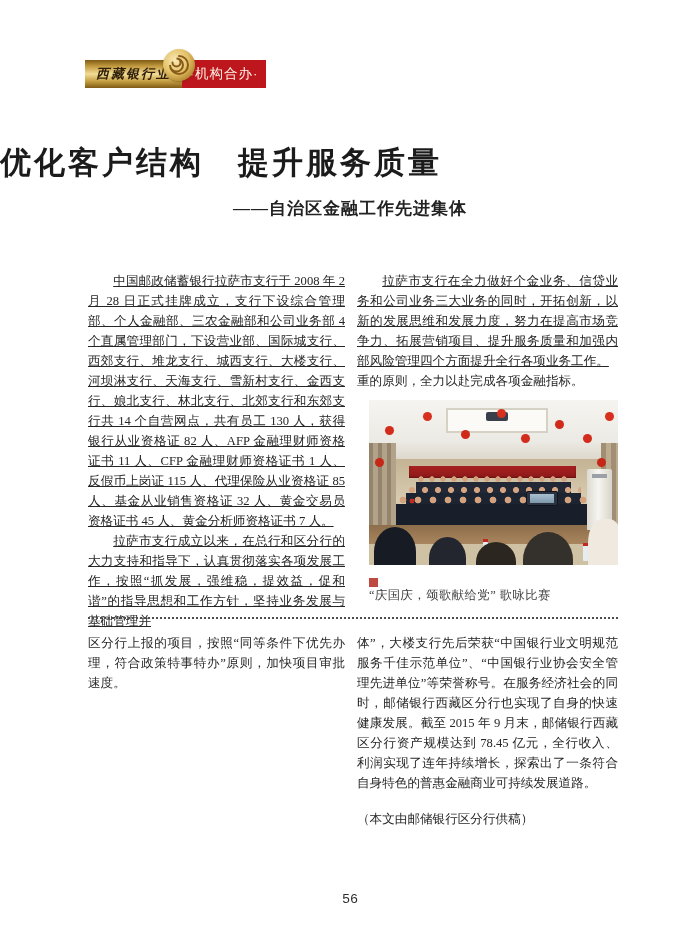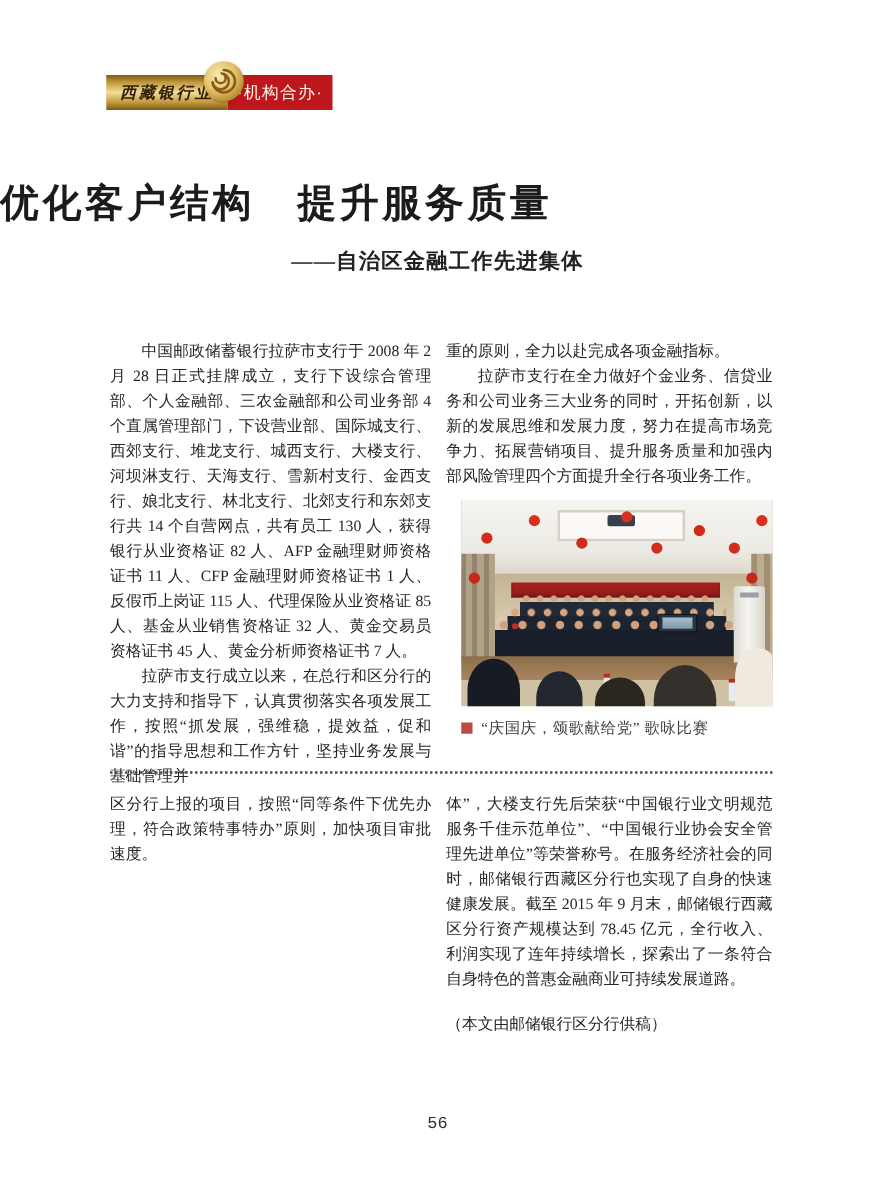--- a/index.html
+++ b/index.html
@@ -52,21 +52,21 @@
   .cols-top { position: absolute; left: 88px; top: 271px; width: 530px; }
   .cols-bottom { position: absolute; left: 88px; top: 633px; width: 530px; }
   .col-left  { position: absolute; left: 0;  top: 0; width: 257px; }
   .col-right { position: absolute; right: 0; top: 0; width: 261px; }
   .cols-wrap { position: relative; }
 
   p.body-text {
     font-size: 12.6px; line-height: 20px; text-align: justify;
     color: #262626; word-break: break-all;
   }
-  p.indent { text-indent: 2em; }
+  p.indent { text-indent: 2em; text-decoration: underline; }
 
   
   .divider {
     position: absolute; left: 88px; top: 617px; width: 530px; height: 0;
     border-top: 2px dotted #4d4d4d;
   }
 
   
   .photo {
     position: relative; margin: 9px 0 0 12px;
@@ -125,21 +125,21 @@
   .ph-camera::after { content: ""; position: absolute; inset: 2px 3px;
     background: linear-gradient(180deg, #a9c0d2 0%, #7e98ab 100%); }
   .ph-bottles { position: absolute; bottom: 4%; left: 18px; width: 5px; height: 15px;
     background: #e9eff3; border-radius: 1px;
     box-shadow: 48px 2px 0 #e9eff3, 96px -1px 0 #e6ecf0, 148px 1px 0 #e9eff3, 196px 3px 0 #e6ecf0; }
   .ph-caps { position: absolute; bottom: calc(4% + 15px); left: 18px; width: 5px; height: 3px;
     background: #c32722;
     box-shadow: 48px 2px 0 #c32722, 96px -1px 0 #c32722, 148px 1px 0 #c32722, 196px 3px 0 #c32722; }
 
   
-  .caption { display: flex; align-items: flex-start; margin: 9px 0 0 12px; }
+  .caption { display: flex; align-items: flex-start; margin: 9px 0 0 12px; flex-direction: column; }
   .caption-bullet { flex: 0 0 auto; width: 9px; height: 9px; background: #bf4a42; margin: 4px 7px 0 0; }
   .caption-text { font-size: 12.3px; color: #3e3e3e; letter-spacing: .5px; }
 
   
   .credit { text-align: right; padding-right: 14px; margin-top: 16px;
     font-size: 12.6px; color: #262626; }
   .page-num { position: absolute; bottom: 43px; left: 0; width: 100%;
     text-align: center; font-size: 13.5px; color: #2e2e2e;
     font-family: Liberation Mono, monospace; }
 </style>
@@ -164,22 +164,22 @@
 
   <div class="title">优化客户结构　提升服务质量</div>
   <div class="subtitle">——自治区金融工作先进集体</div>
 
   <div class="cols-top cols-wrap">
     <div class="col-left">
       <p class="body-text indent">中国邮政储蓄银行拉萨市支行于 2008 年 2 月 28 日正式挂牌成立，支行下设综合管理部、个人金融部、三农金融部和公司业务部 4 个直属管理部门，下设营业部、国际城支行、西郊支行、堆龙支行、城西支行、大楼支行、河坝淋支行、天海支行、雪新村支行、金西支行、娘北支行、林北支行、北郊支行和东郊支行共 14 个自营网点，共有员工 130 人，获得银行从业资格证 82 人、AFP 金融理财师资格证书 11 人、CFP 金融理财师资格证书 1 人、反假币上岗证 115 人、代理保险从业资格证 85 人、基金从业销售资格证 32 人、黄金交易员资格证书 45 人、黄金分析师资格证书 7 人。</p>
       <p class="body-text indent">拉萨市支行成立以来，在总行和区分行的大力支持和指导下，认真贯彻落实各项发展工作，按照“抓发展，强维稳，提效益，促和谐”的指导思想和工作方针，坚持业务发展与基础管理并</p>
     </div>
     <div class="col-right">
+      <p class="body-text indent">拉萨市支行在全力做好个金业务、信贷业务和公司业务三大业务的同时，开拓创新，以新的发展思维和发展力度，努力在提高市场竞争力、拓展营销项目、提升服务质量和加强内部风险管理四个方面提升全行各项业务工作。</p>
       <p class="body-text">重的原则，全力以赴完成各项金融指标。</p>
-      <p class="body-text indent">拉萨市支行在全力做好个金业务、信贷业务和公司业务三大业务的同时，开拓创新，以新的发展思维和发展力度，努力在提高市场竞争力、拓展营销项目、提升服务质量和加强内部风险管理四个方面提升全行各项业务工作。</p>
 
       <div class="photo">
         <div class="ph-ceiling"></div>
         <div class="ph-lightpanel"></div>
         <div class="ph-projector"></div>
         <div class="ph-wall"></div>
         <div class="ph-wall-left"></div>
         <div class="ph-wall-right"></div>
         <div class="ph-banner-strip"></div>
         <div class="ph-lanterns"></div>

